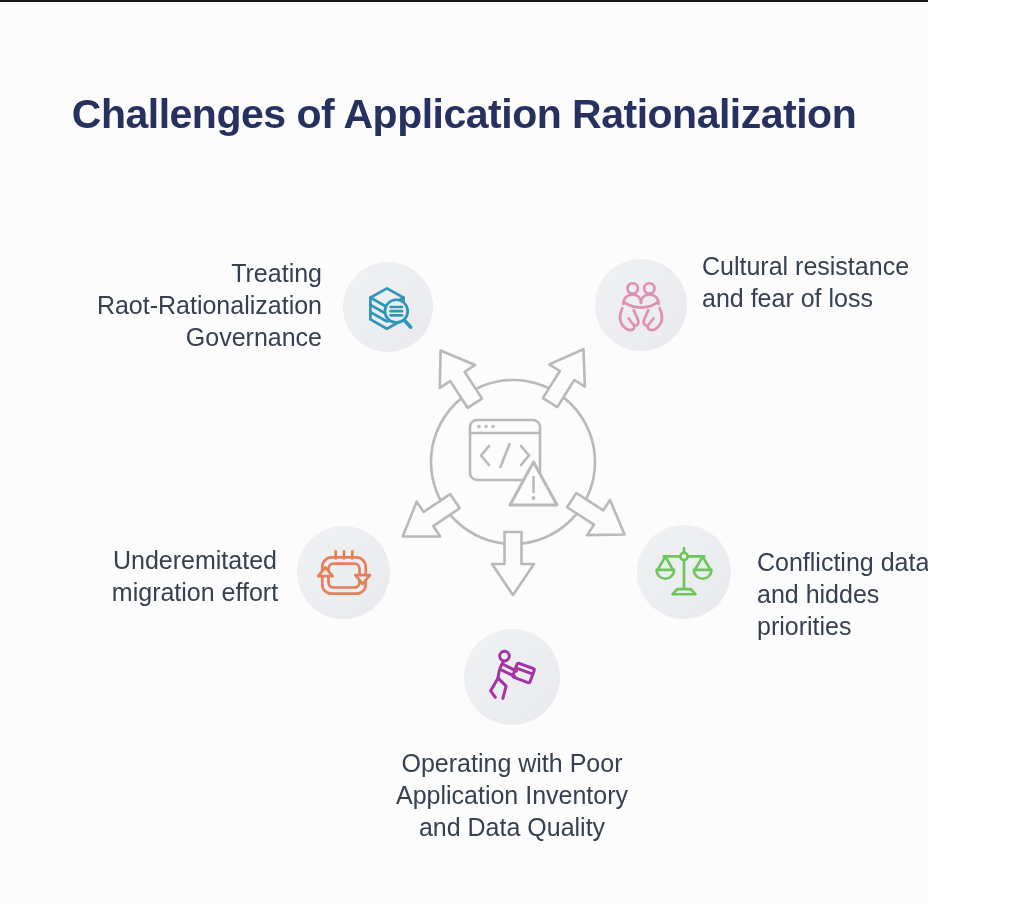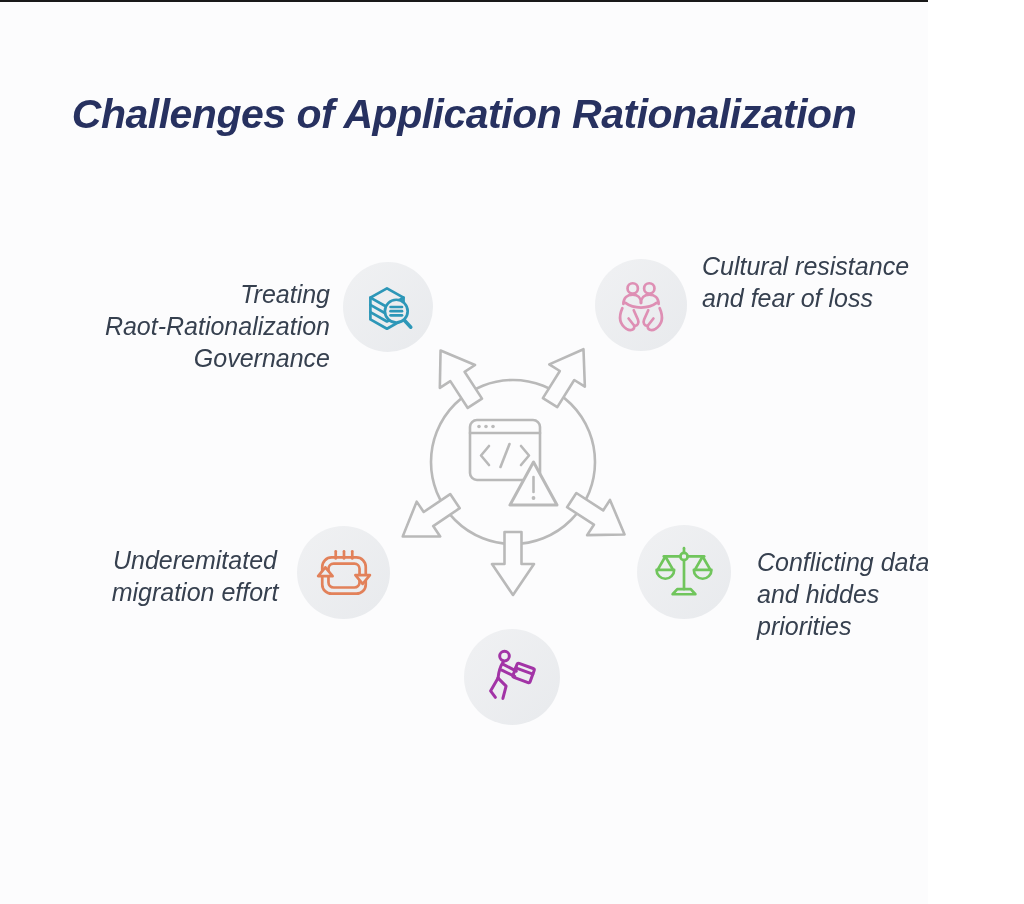--- a/index.html
+++ b/index.html
@@ -1,38 +1,38 @@
 <!DOCTYPE html>
 <html><head>
 <meta charset="utf-8">
 <style>
   html,body{margin:0;padding:0;background:#ffffff;}
   .canvas{
     position:relative;width:928px;height:904px;overflow:hidden;
-    background:#FCFCFD;font-family:"Liberation Sans",sans-serif;font-style:italic;
+    background:#FCFCFD;font-family:"Liberation Sans",sans-serif;
   }
   .top-edge{position:absolute;top:0;left:0;width:100%;height:2px;background:#191919;}
   .title{
     position:absolute;top:64px;left:0;width:100%;text-align:center;
     font-size:41px;font-weight:bold;color:#273160;letter-spacing:-0.5px;
   }
   .label{
     position:absolute;white-space:pre-line;color:#36404F;
     font-size:25px;line-height:32px;
   }
   .label.align-right{text-align:right;}
   .label.align-left{text-align:left;}
   .label.align-center{text-align:center;}
   .icon-circle{
     position:absolute;border-radius:50%;
     background:linear-gradient(135deg,#F0F1F3 0%,#E8EAED 100%);
     display:flex;align-items:center;justify-content:center;
   }
   .hub{position:absolute;left:373px;top:322px;}
-  #lbl-governance{left:48px;top:257px;width:282px;margin-top:21px;}
+  #lbl-governance{left:40px;top:257px;width:282px;}
   #cir-governance{left:343px;top:262px;width:90px;height:90px;}
   #cir-cultural{left:595px;top:259px;width:92px;height:92px;}
   #lbl-cultural{left:702px;top:250px;width:270px;}
   #lbl-migration{left:95px;top:544px;width:200px;}
   #cir-migration{left:297px;top:526px;width:93px;height:93px;}
   #cir-conflict{left:637px;top:525px;width:94px;height:94px;}
   #lbl-conflict{left:749px;top:546px;width:230px;margin-left:8px;}
   #cir-inventory{left:464px;top:629px;width:96px;height:96px;}
   #lbl-inventory{left:362px;top:747px;width:300px;}
 </style>
@@ -158,13 +158,16 @@
         <path d="M18.5 21.5 L30.5 27.5"></path>
         <path d="M15 29 L8 41 L12.5 47"></path>
         <path d="M15 29 L22.5 36.5 L19.5 48"></path>
         <g transform="rotate(20 38 25)">
           <rect x="30" y="17" width="17" height="14" rx="1.5"></rect>
           <line x1="30" y1="22" x2="47" y2="22"></line>
         </g>
       </g>
     </svg>
   </div>
+  <div class="label align-center" id="lbl-inventory">Operating with Poor
+Application Inventory
+and Data Quality</div>
 </div>
 
 </body></html>

